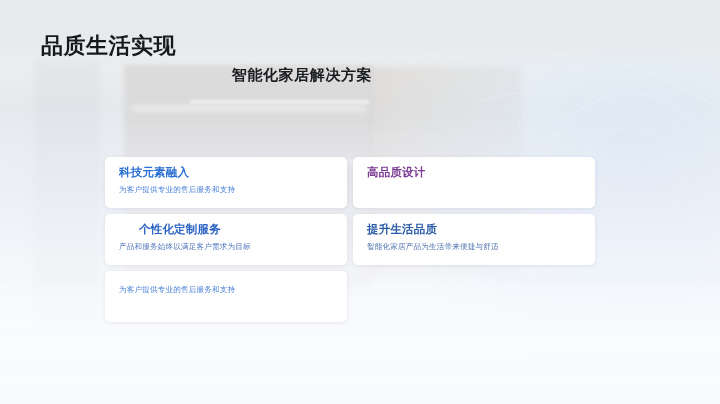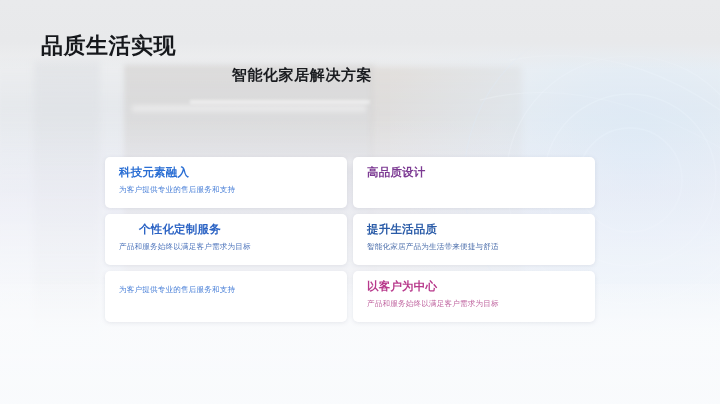--- a/index.html
+++ b/index.html
@@ -250,19 +250,15 @@
 
     <div class="card">
       <div class="card-title" style="color: rgb(43, 92, 168);">提升生活品质</div>
       <div class="card-desc" style="color: rgb(79, 113, 173);">智能化家居产品为生活带来便捷与舒适</div>
     </div>
 
     <div class="card">
       <div class="card-desc" style="color: rgb(74, 128, 216);">为客户提供专业的售后服务和支持</div>
     </div>
 
-    <div class="card">
-      <div class="card-title" style="color: rgb(184, 58, 140);">以客户为中心</div>
-      <div class="card-desc" style="color: rgb(193, 103, 161);">产品和服务始终以满足客户需求为目标</div>
-    </div>
 
   </div>
 </div>
 
 </body></html>

